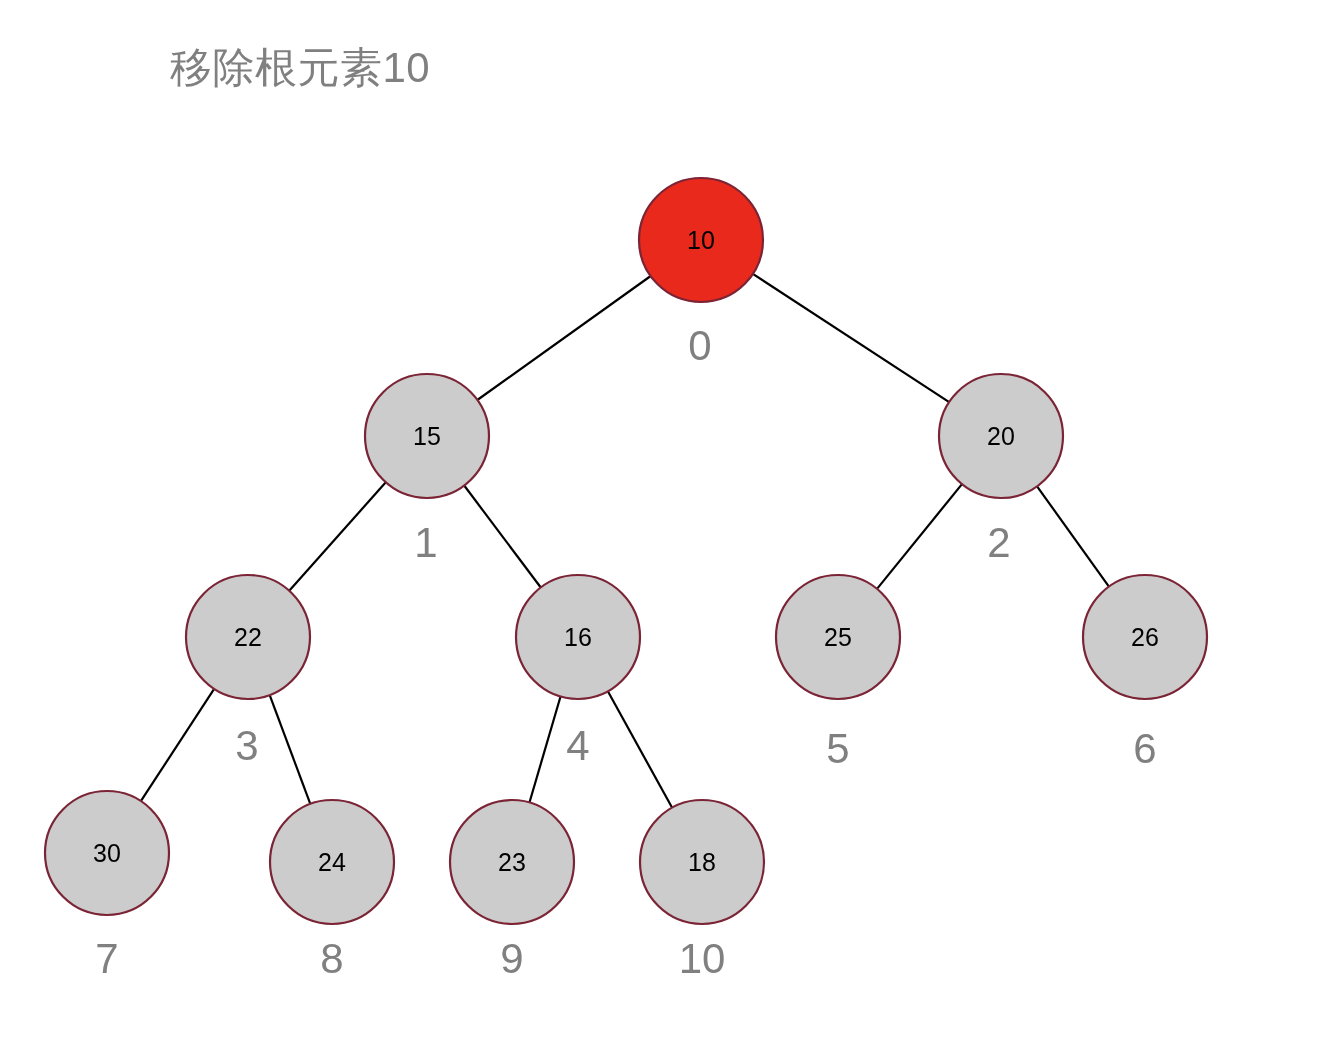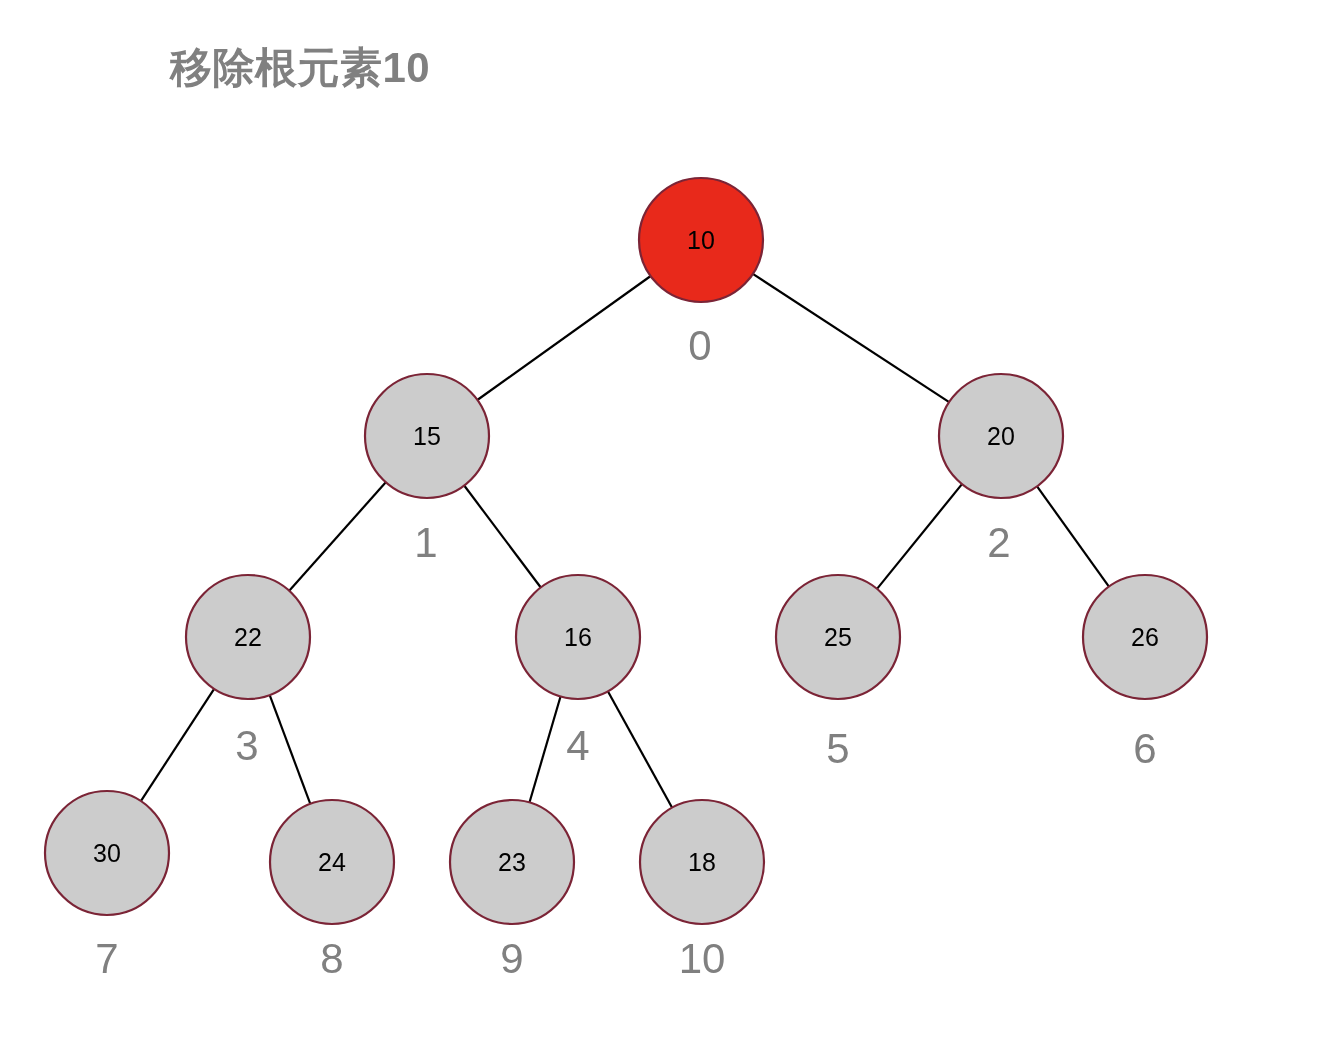--- a/index.html
+++ b/index.html
@@ -21,21 +21,21 @@
     height: 1038px;
   }
   .title {
     position: absolute;
     left: 170px;
     top: 40px;
     font-size: 42px;
     color: #808080;
     letter-spacing: 0.5px;
     white-space: nowrap;
-    font-weight: 700;
+    font-weight: 400;
   }
   svg.tree-svg {
     position: absolute;
     left: 0; top: 0;
     width: 1320px;
     height: 1038px;
   }
   .node-value {
     font-family: "Liberation Sans", "DejaVu Sans", sans-serif;
     font-size: 25px;

